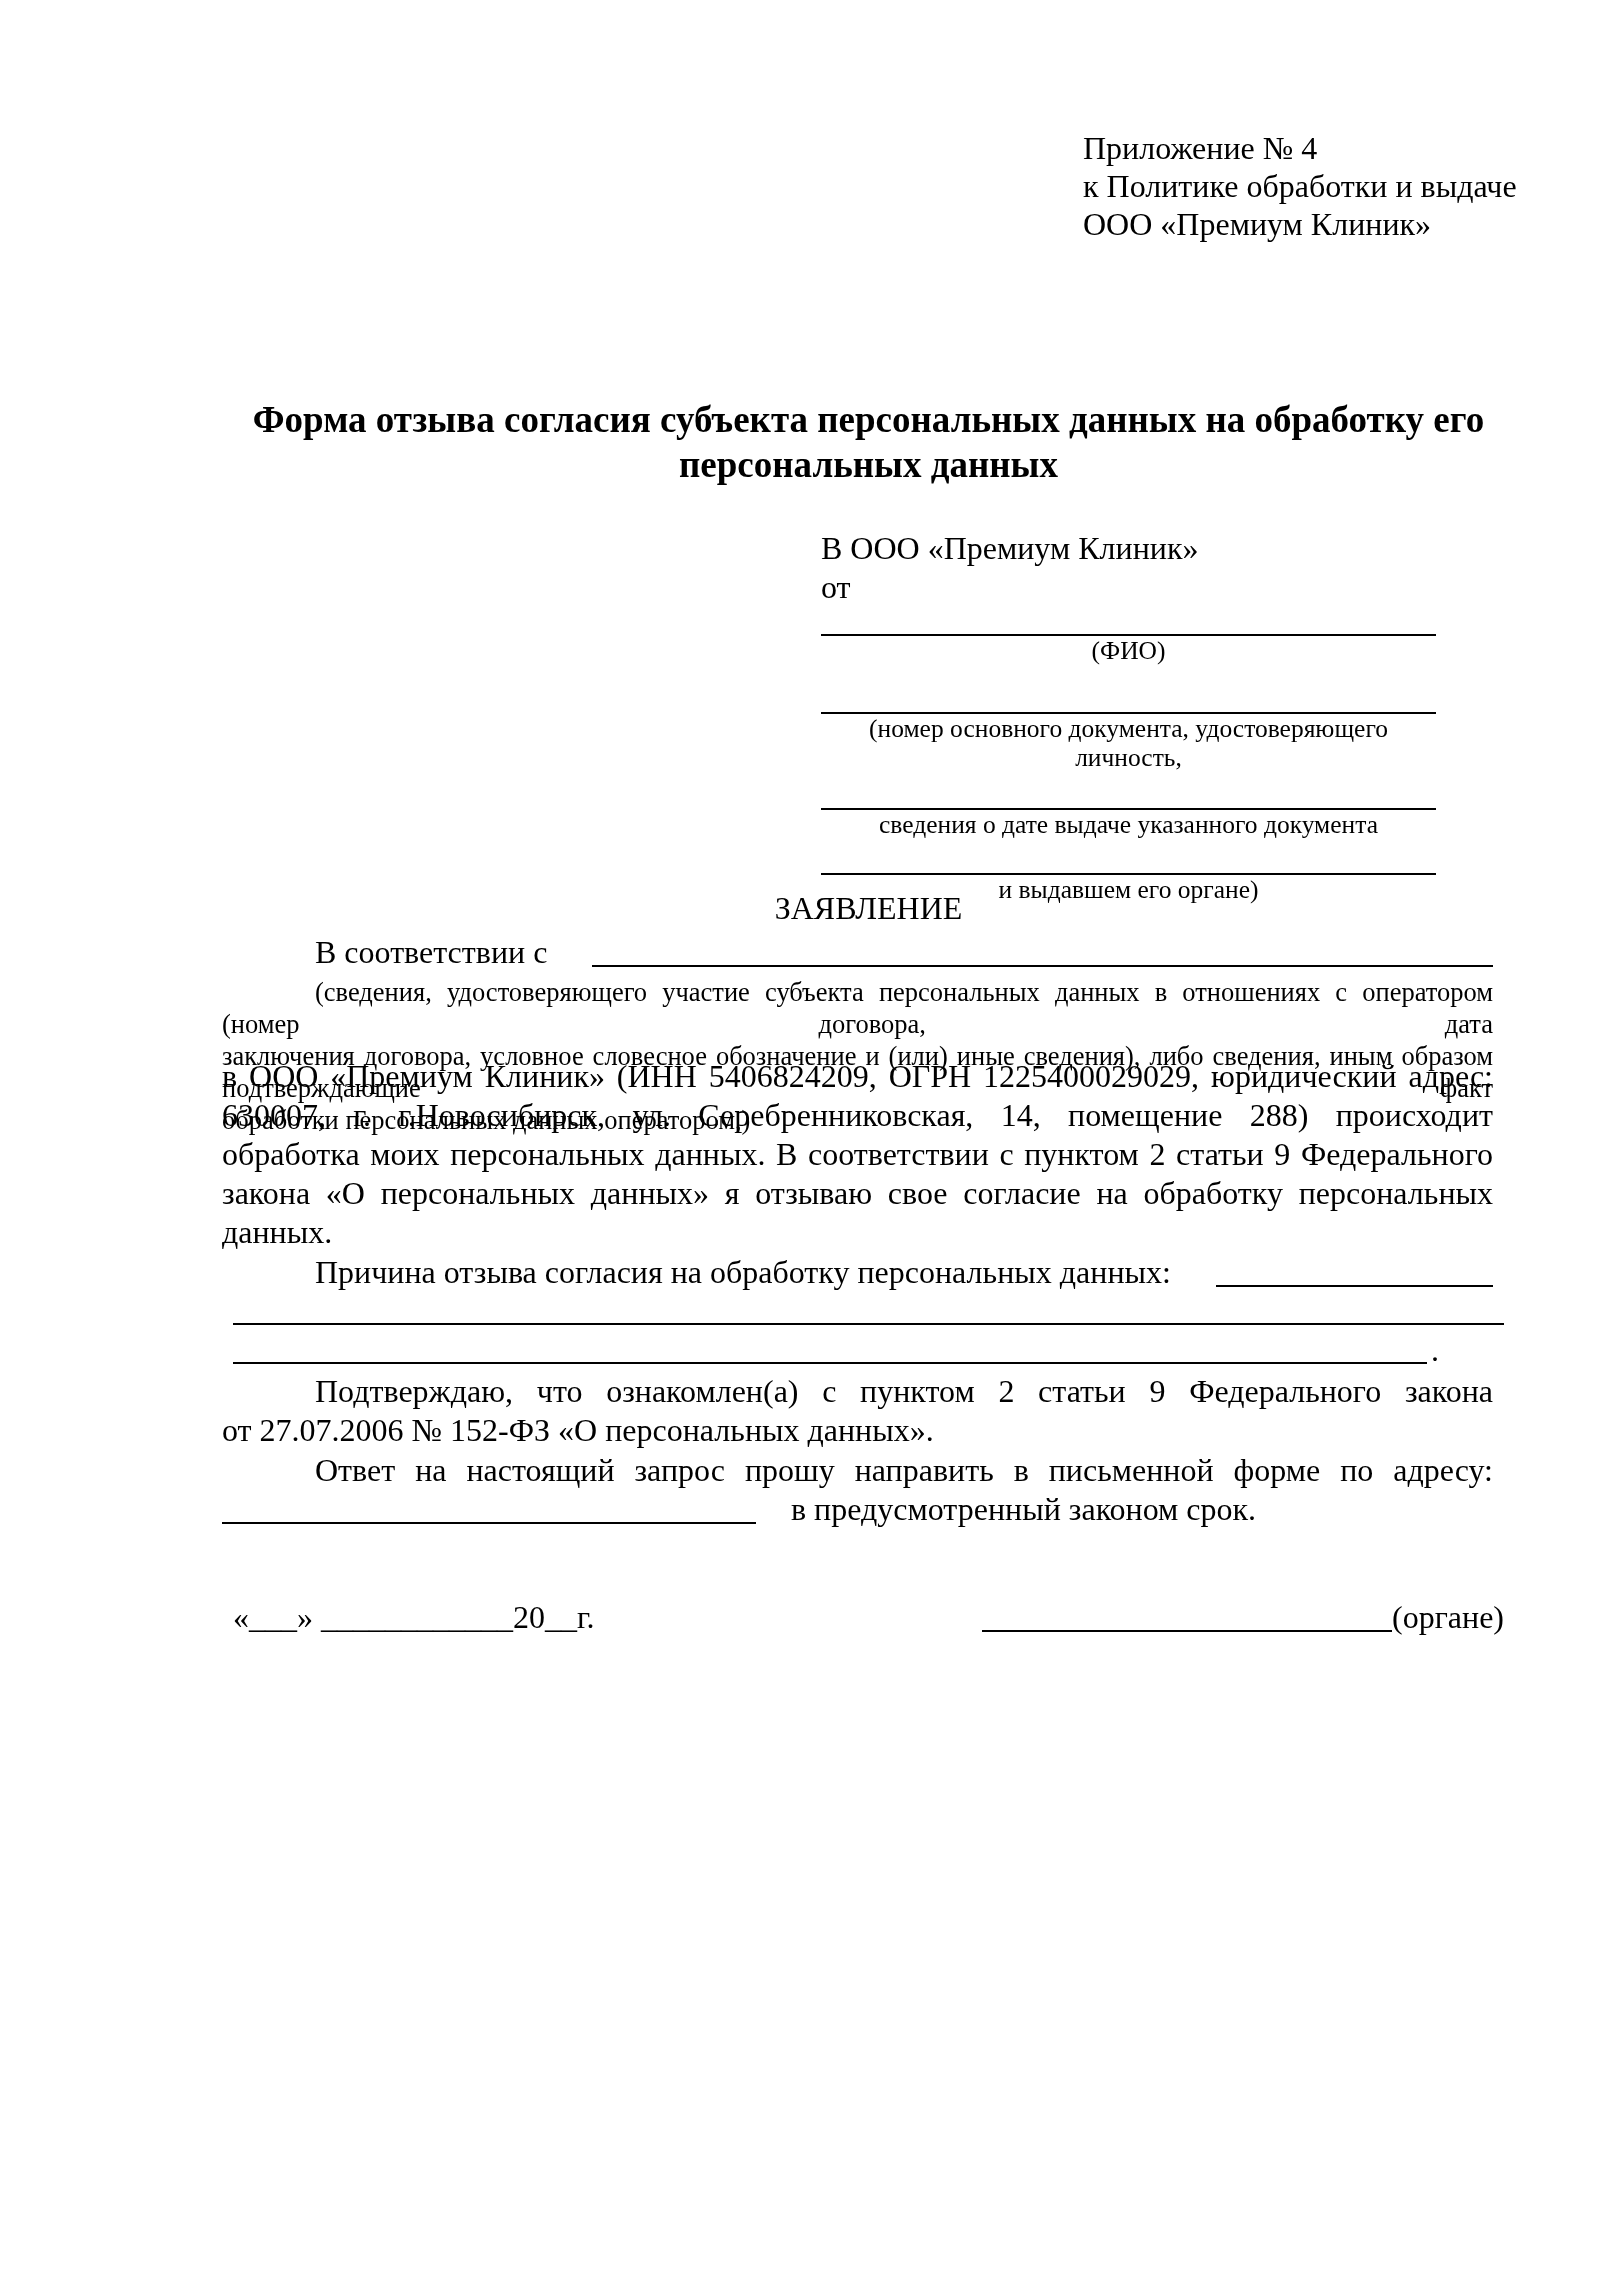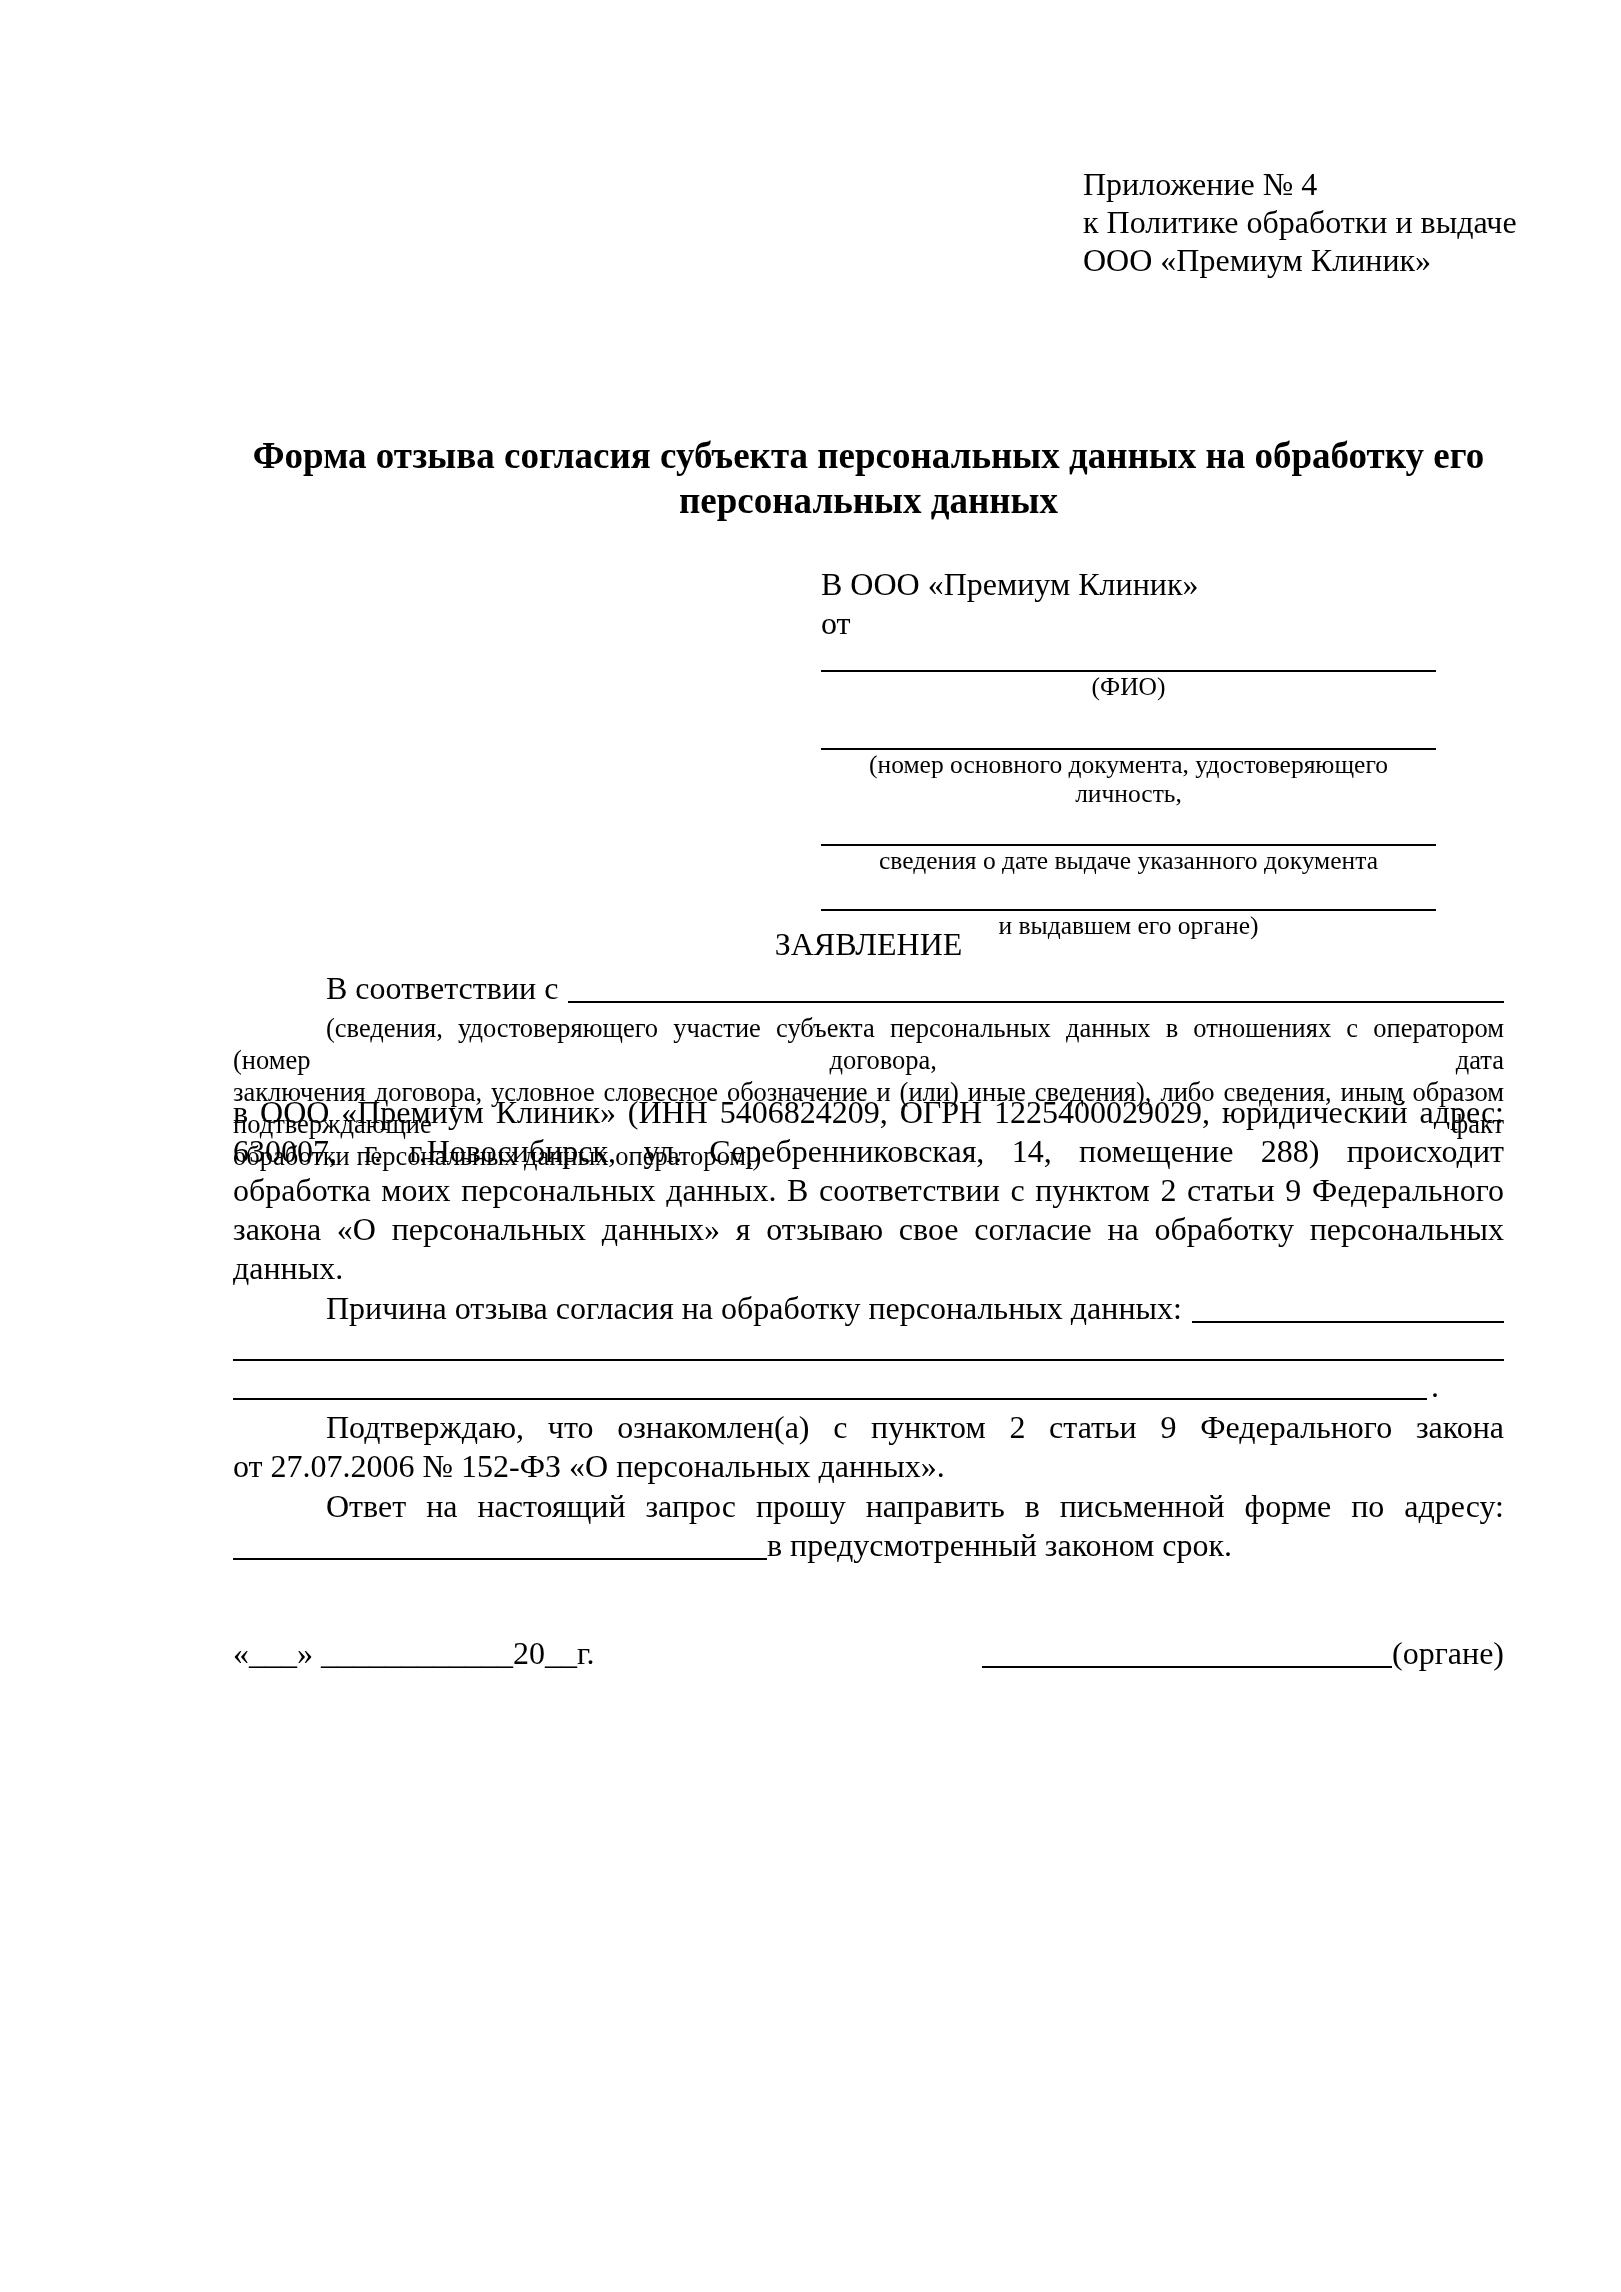--- a/index.html
+++ b/index.html
@@ -4,42 +4,42 @@
 <style>
   html,body { margin:0; padding:0; background:#888; }
   .page {
     position:relative;
     width:1621px; height:2293px;
     margin:0 auto;
     background:#ffffff;
     color:#000;
     font-family:"Liberation Serif","DejaVu Serif",serif;
   }
-  .abs { position:absolute;margin-top:36px; }
+  .abs { position:absolute; }
   .t { font-size:32px; line-height:39px; }
   .small { font-size:25.5px; line-height:29px; }
   .fine { font-size:26.5px; line-height:32px; }
 
   .header-block { left:1083px; top:129px; width:470px; font-size:32px; line-height:38px; }
 
   .doc-title {
     left:233px; top:397px; width:1271px;
     font-size:37px; line-height:45px; font-weight:bold; text-align:center;
   }
 
   .addressee { left:821px; top:529px; width:615px; }
   .addressee .blank { border-bottom:2.9px solid #000; }
   .addressee .cap { text-align:center; }
 
   .heading-zayavlenie { left:233px; top:889px; width:1271px; text-align:center; }
 
   .flexline { display:flex; align-items:flex-end; }
   .fill-line { flex:1 1 auto; border-bottom:2.9px solid #000; margin-bottom:4.9px; }
 
-  .col { left:233px; width:1271px; }
+  .col { left:222px; width:1271px;gap:35px; }
 
   .plist > div { text-align:justify; text-align-last:justify; }
   .plist > div:last-child { text-align-last:left; }
   .indent-first > div:first-child { text-indent:93px; }
 
   .rule { border-top:2.9px solid #000; }
 
   .justify-single { text-align:justify; text-align-last:justify; text-indent:93px; }
 
   .footer-row { left:233px; top:1598px; width:1271px; display:flex; justify-content:space-between; }

